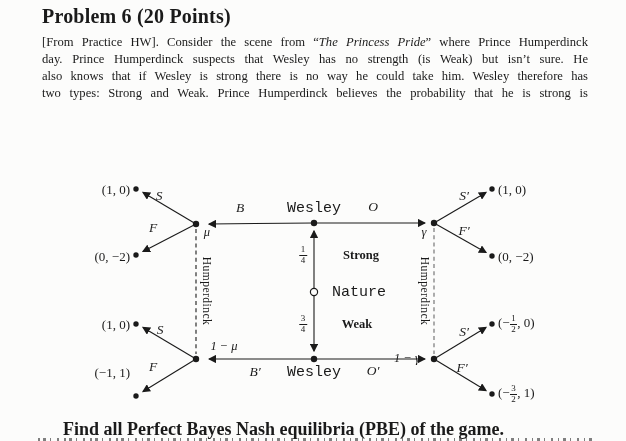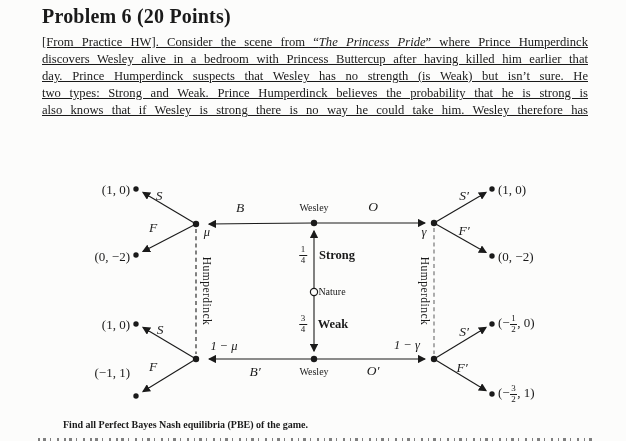--- a/index.html
+++ b/index.html
@@ -9,69 +9,68 @@
     font-family:"Liberation Serif","DejaVu Serif",serif;
   }
   .title {
     position:absolute; left:42px; top:5px; margin:0;
     font-size:20px; font-weight:700; letter-spacing:.2px;
   }
   .para {
     position:absolute; left:42px; top:34px; width:546px;
     font-size:12.6px; line-height:17px;
   }
-  .pline { height:17px; overflow:hidden;text-decoration:underline; }
+  .pline { height:17px; overflow:hidden; }
   .pjust { text-align:justify; text-align-last:justify; }
   .it { font-style:italic; }
   .tree { position:absolute; left:0; top:0; z-index:1; }
   .dl {
     position:absolute; z-index:2; white-space:nowrap;
     font-size:13.5px; transform:translate(-50%,-50%); line-height:1;
   }
   .math { font-style:italic; }
-  .small { font-size:10px; }
-  .bold { font-weight:700; font-size:12.5px; }
+  .small { font-size:15px;font-family:Liberation Mono, monospace; }
+  .bold { font-weight:700; font-size:12.5px;margin-left:24px; }
   .belief { font-size:12.5px; }
   .payoff { font-size:13px; }
   .ranchor { transform:translate(-100%,-50%); }
   .lanchor { transform:translate(0,-50%); }
   .vert {
     writing-mode:vertical-rl; text-orientation:mixed;
     font-size:11.5px; letter-spacing:.5px;
   }
   .frac { display:inline-block; vertical-align:middle; text-align:center; font-size:9px; line-height:1; font-style:normal; }
   .frac .num { display:block; border-bottom:.9px solid #1a1a1a; padding:0 1.5px .5px; }
   .frac .den { display:block; padding-top:.5px; }
   .chance-frac { font-size:9.5px; }
   .task {
     position:absolute; left:63px; top:419px; z-index:2;
-    font-size:10px; font-weight:700;
+    font-size:18px; font-weight:700;
   }
   .cutstrip {
     position:absolute; left:38px; top:438px; width:556px; height:3px; z-index:2; opacity:.7;
     background:repeating-linear-gradient(90deg,
       #4a4a4a 0 1.5px, transparent 1.5px 5px,
       #4a4a4a 5px 8px, transparent 8px 12px,
       #4a4a4a 12px 13px, transparent 13px 19px,
       #4a4a4a 19px 21px, transparent 21px 26px);
   }
 </style>
 </head>
 <body>
 
 <div>
 
   <h1 class="title">Problem 6 (20 Points)</h1>
 
   <div class="para">
     <div class="pline pjust"><span>[From Practice HW]. Consider the scene from “</span><span class="it">The Princess Pride</span><span>” where Prince Humperdinck</span></div>
-    <div class="pline pjust"><span>discovers Wesley alive in a bedroom with Princess Buttercup after having killed him earlier that</span></div>
     <div class="pline pjust"><span>day. Prince Humperdinck suspects that Wesley has no strength (is Weak) but isn’t sure. He</span></div>
+    <div class="pline pjust"><span>also knows that if Wesley is strong there is no way he could take him. Wesley therefore has</span></div>
     <div class="pline pjust"><span>two types: Strong and Weak. Prince Humperdinck believes the probability that he is strong is</span></div>
-    <div class="pline pjust"><span>also knows that if Wesley is strong there is no way he could take him. Wesley therefore has</span></div>
   </div>
 
   <svg class="tree" width="626" height="441" viewBox="0 0 626 441">
     <defs>
       <marker id="ah" viewBox="0 0 10 10" refX="8.5" refY="5" markerWidth="7.5" markerHeight="7.5" orient="auto-start-reverse">
         <path d="M0 0 L10 5 L0 10 z" fill="#1a1a1a"></path>
       </marker>
     </defs>
     <g stroke="#1a1a1a" stroke-width="1.1" fill="none">
       <line x1="314" y1="223" x2="209" y2="224" marker-end="url(#ah)"></line>
@@ -117,26 +116,26 @@
   <div class="dl math" style="left:373px;top:207px">O</div>
   <div class="dl math" style="left:464px;top:196px">S′</div>
   <div class="dl math" style="left:464px;top:231px">F′</div>
   <div class="dl math belief" style="left:207px;top:232px">μ</div>
   <div class="dl math belief" style="left:424px;top:232px">γ</div>
   <div class="dl vert" style="left:206px;top:291px">Humperdinck</div>
   <div class="dl vert" style="left:424px;top:291px">Humperdinck</div>
 
   <div class="dl chance-frac" style="left:303px;top:255px"><span class="frac"><span class="num">1</span><span class="den">4</span></span></div>
   <div class="dl bold" style="left:337px;top:255px">Strong</div>
-  <div class="dl small" style="left:332px;top:292px">Nature</div>
+  <div class="dl small" style="left:359px;top:292px">Nature</div>
   <div class="dl chance-frac" style="left:303px;top:324px"><span class="frac"><span class="num">3</span><span class="den">4</span></span></div>
   <div class="dl bold" style="left:333px;top:324px">Weak</div>
 
   <div class="dl math belief" style="left:224px;top:346px">1 − μ</div>
-  <div class="dl math belief" style="left:407px;top:345px">1 − γ</div>
+  <div class="dl math belief" style="left:407px;top:358px">1 − γ</div>
   <div class="dl math" style="left:160px;top:330px">S</div>
   <div class="dl math" style="left:153px;top:367px">F</div>
   <div class="dl math" style="left:255px;top:372px">B′</div>
   <div class="dl small" style="left:314px;top:372px">Wesley</div>
   <div class="dl math" style="left:373px;top:371px">O′</div>
   <div class="dl math" style="left:464px;top:332px">S′</div>
   <div class="dl math" style="left:462px;top:368px">F′</div>
 
   <div class="dl payoff ranchor" style="left:130px;top:189px">(1, 0)</div>
   <div class="dl payoff ranchor" style="left:130px;top:256px">(0, −2)</div>

